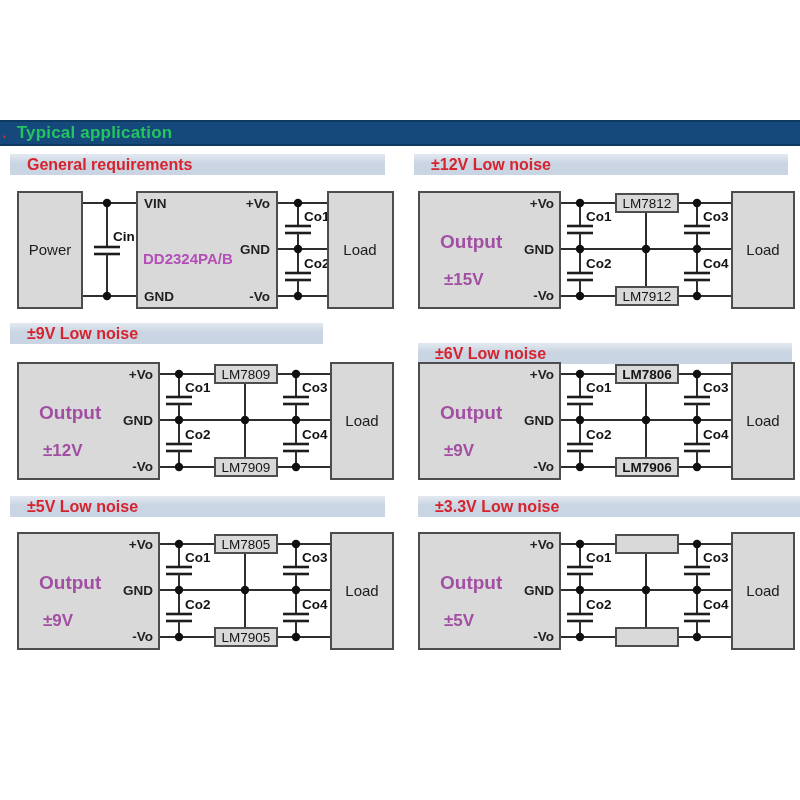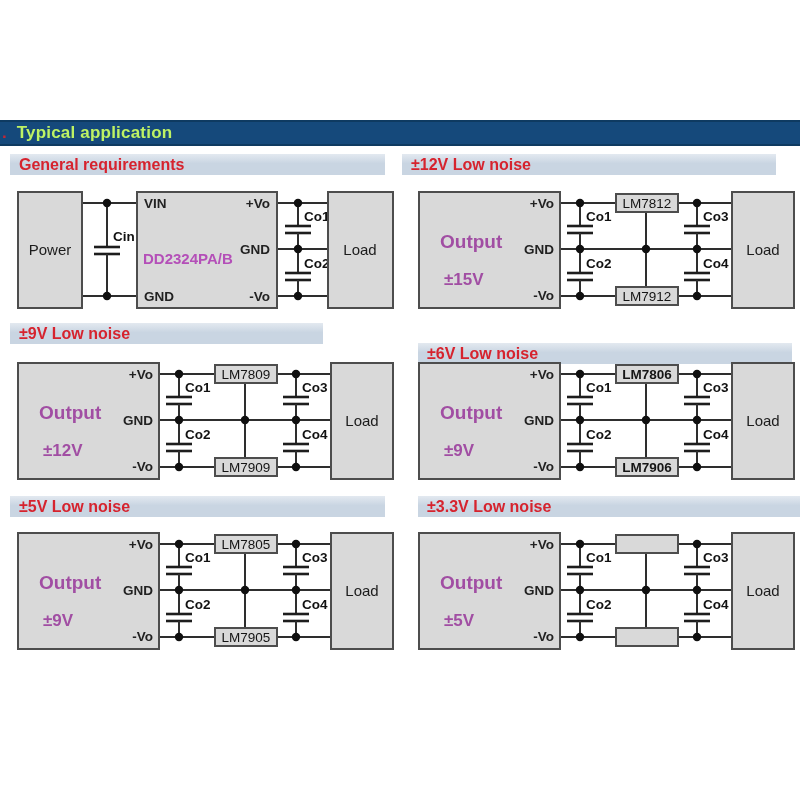--- a/index.html
+++ b/index.html
@@ -2,41 +2,41 @@
 <html><head>
 <meta charset="utf-8">
 <style>
   html,body{margin:0;padding:0;}
   body{width:800px;height:800px;background:#ffffff;position:relative;overflow:hidden;
        font-family:"Liberation Sans",sans-serif;}
   .title-bar{position:absolute;left:0;top:120px;width:800px;height:26px;
        background:#15497b;border-top:2px solid #0e3a61;border-bottom:2px solid #0e3a61;
        box-sizing:border-box;line-height:22px;white-space:nowrap;}
   .title-prefix{color:#c42634;font-weight:700;font-size:17px;margin:0 10px 0 2px;}
-  .title-text{color:#bef264;font-weight:700;font-size:17px;letter-spacing:.2px;}
-  .sub-header{position:absolute;height:21px;line-height:21px;padding-left:9px;
+  .title-text{color:#22c55e;font-weight:700;font-size:17px;letter-spacing:.2px;}
+  .sub-header{position:absolute;height:21px;line-height:21px;padding-left:17px;
        box-sizing:border-box;font-size:16px;font-weight:700;color:#d6232e;
        background:linear-gradient(to bottom,#e3e9f0,#c9d5e2 45%,#c9d5e2);}
   .diagram{position:absolute;}
   
   .wire{stroke:#2e2e2e;stroke-width:2;fill:none;}
   .plate{stroke:#1d1d1d;stroke-width:2.6;fill:none;}
   .box{fill:#d9d9d9;stroke:#4d4d4d;stroke-width:2;}
   .dot{fill:#101010;stroke:none;}
   .lbl{font:400 15px "Liberation Sans",sans-serif;fill:#1c1c1c;}
   .pin{font:700 13.5px "Liberation Sans",sans-serif;fill:#222222;}
   .cap-lbl{font:700 13.5px "Liberation Sans",sans-serif;fill:#111111;}
   .reg{font:400 13.5px "Liberation Sans",sans-serif;fill:#151515;}
   .reg-b{font-weight:700;}
   .part{font:700 15px "Liberation Sans",sans-serif;fill:#b44fb8;}
   .out1{font:700 19px "Liberation Sans",sans-serif;fill:#a14ea3;}
   .out2{font:700 17px "Liberation Sans",sans-serif;fill:#a14ea3;}
   
   #h-gen{left:10px;top:154px;width:375px;}
-  #h-12v{left:402px;top:154px;width:374px;}
+  #h-12v{left:414px;top:154px;width:374px;}
   #h-9v{left:10px;top:323px;width:313px;}
   #h-6v{left:418px;top:323px;width:374px;margin-top:20px;}
   #h-5v{left:10px;top:496px;width:375px;}
   #h-3v3{left:418px;top:496px;width:444px;}
   #d-gen{left:14px;top:188px;}
   #d-12v{left:415px;top:188px;}
   #d-9v{left:14px;top:359px;}
   #d-6v{left:415px;top:359px;}
   #d-5v{left:14px;top:529px;}
   #d-3v3{left:415px;top:529px;}

